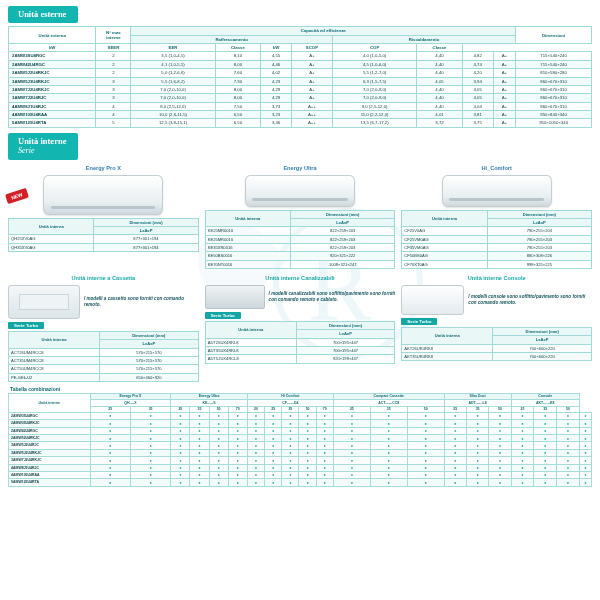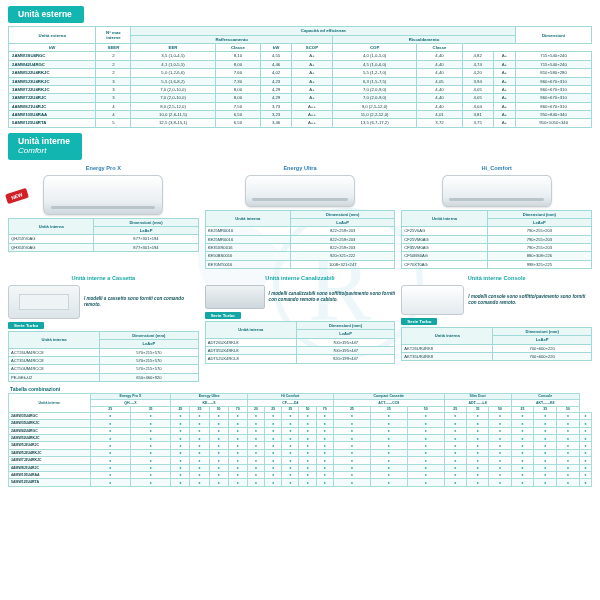--- a/index.html
+++ b/index.html
@@ -26,21 +26,21 @@
     border-radius:2px;
     line-height:1.1;
   }
   .sec-tab .sub {
     display:block;
     font-style:italic;
     font-weight:normal;
     font-size:8px;
     padding-top:1px;
   }
-  .sec-wrap { margin-bottom:3px; }
+  .sec-wrap { margin-bottom:3px;font-family:Liberation Serif, serif; }
 
   
   table { border-collapse:collapse; }
   .t-out { width:100%; font-size:4.3px; }
   .t-out th, .t-out td {
     border:0.4px solid #9fd9d8;
     text-align:center;
     padding:1px 1px;
     line-height:1.25;
     color:#16444a;
@@ -318,21 +318,21 @@
           <td>3,75</td>
           <td>A+</td>
           <td>950×1050×340</td>
         </tr>
       </tbody>
   </table>
 
   <div class="sec-wrap" style="margin-top:5px">
     <span class="sec-tab">
       <span>Unità interne</span>
-      <span class="sub">Comfort</span>
+      <span class="sub">Serie</span>
     </span>
   </div>
 
   <div class="indoor">
     <div class="watermark">
       <div class="wm-drop"></div>
       <div class="wm-circle"></div>
       <div class="wm-r">R</div>
     </div>
 

